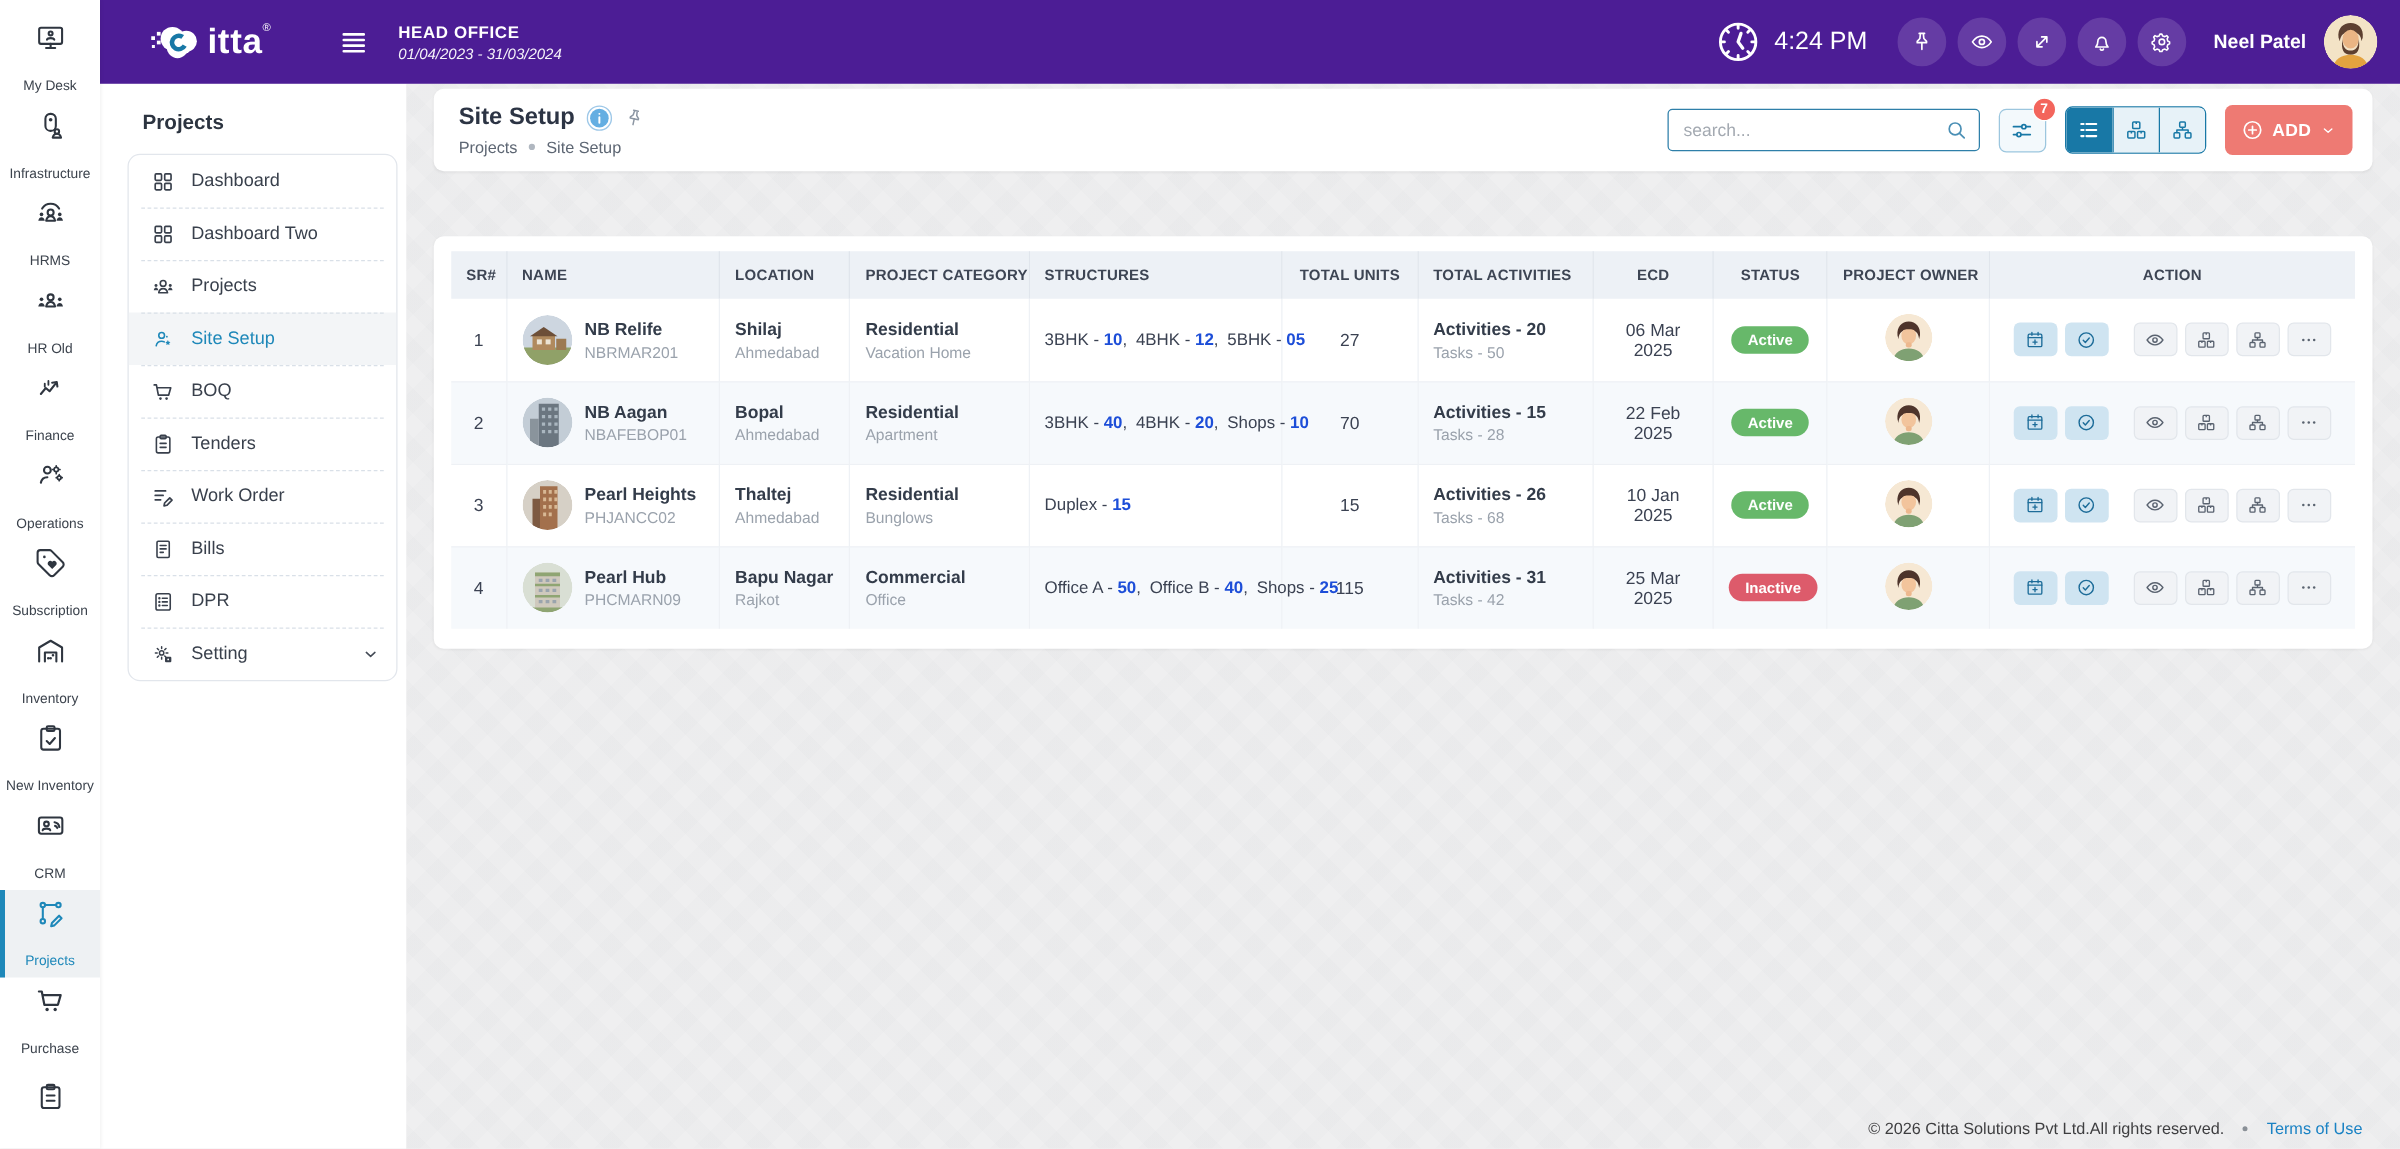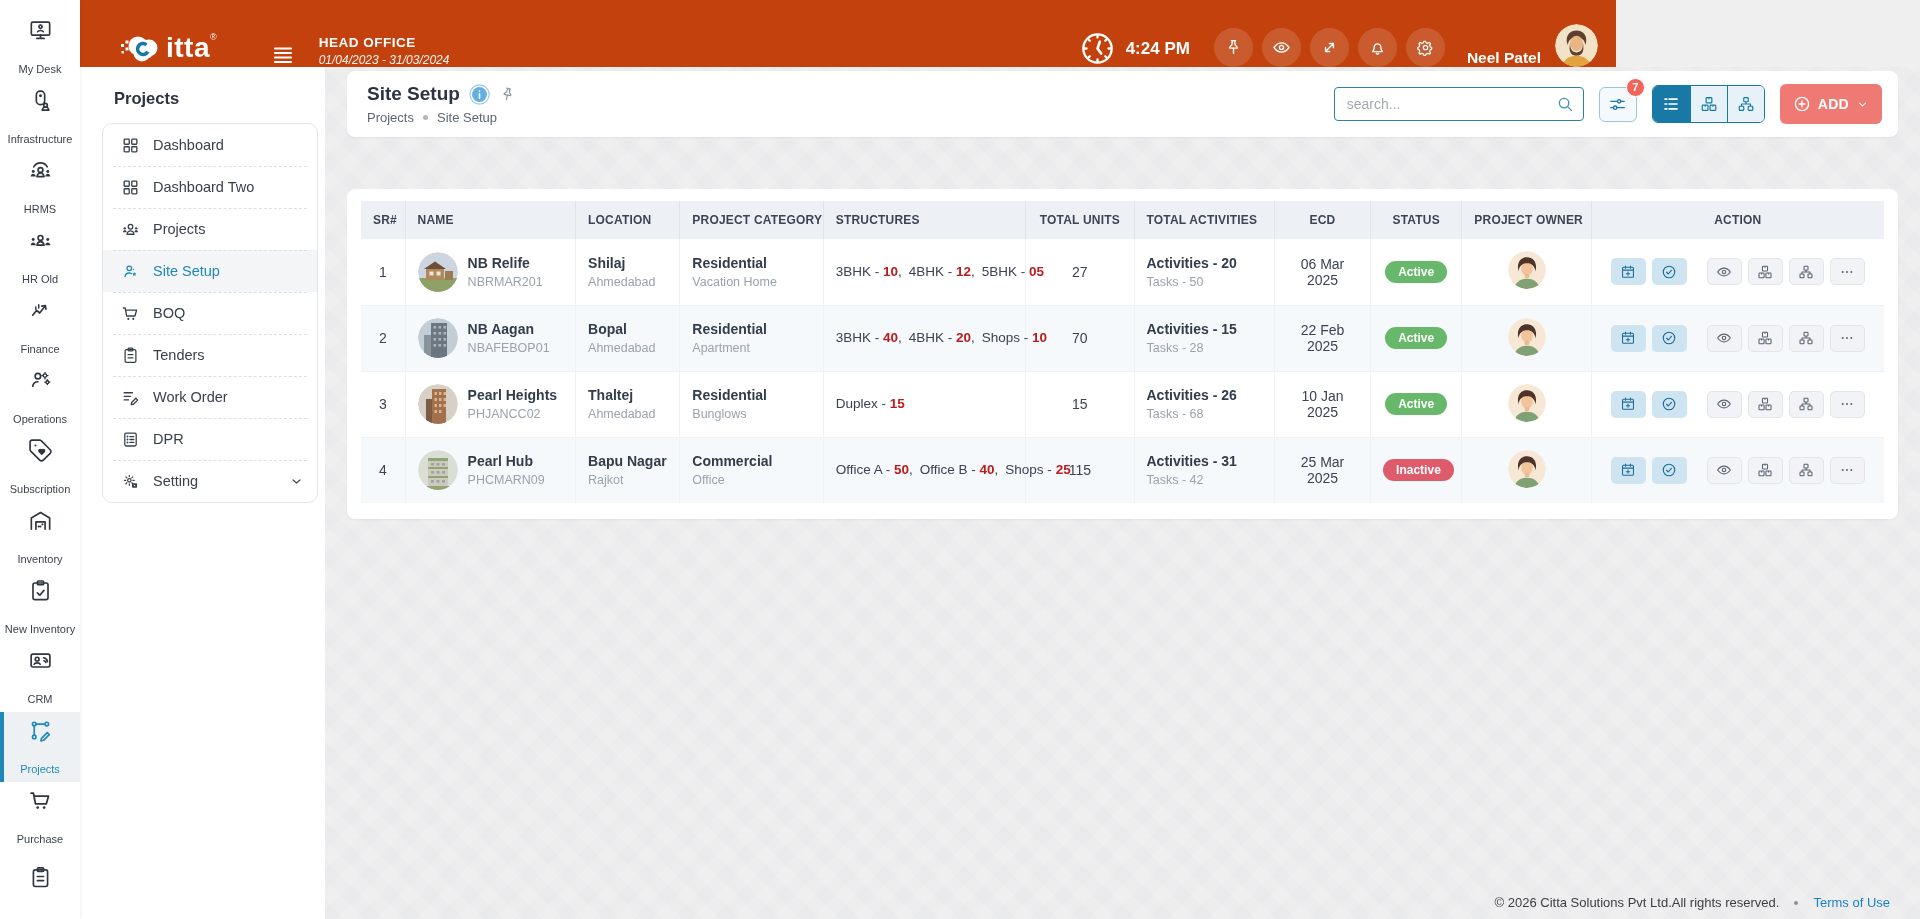--- a/index.html
+++ b/index.html
@@ -11,33 +11,33 @@
 
 .rail{position:absolute;left:0;top:0;width:80px;height:919px;background:#fff;z-index:6;padding-top:12px;box-shadow:1px 0 3px rgba(0,0,0,.06)}
 .rail-item{position:relative;height:70px;display:flex;flex-direction:column;align-items:center;justify-content:center;gap:20px;color:#2f3640}
 .rail-item .ric{width:25px;height:25px;color:#2f3640}
 .rail-item .rlabel{font-size:11px;color:#3c434d;text-align:center;line-height:1.15;padding:0 2px}
 .rail-item.active{background:#eef1f3}
 .rail-item.active::before{content:"";position:absolute;left:0;top:0;bottom:0;width:4px;background:#1e88b9}
 .rail-item.active .ric,.rail-item.active .rlabel{color:#1e88b9}
 
 
-.header{position:absolute;left:80px;top:0;width:1536px;height:67px;background:#c2410c;display:flex;align-items:flex-end;z-index:4}
+.header{position:absolute;left:80px;top:0;width:1840px;height:67px;background:#4c1d95;display:flex;align-items:center;z-index:4}
 .logo{display:flex;align-items:flex-start;margin-left:40px}
 .logo-cloud{width:46px;height:36px}
 .logo-text{color:#fff;font-size:28px;font-weight:bold;letter-spacing:.5px;line-height:34px}
 .logo-reg{color:#fff;font-size:9px;margin-top:1px}
 .hamburger{margin-left:54px;width:24px;height:24px;color:#fff}
 .office{margin-left:24px;color:#fff}
 .office-name{font-size:13.5px;font-weight:bold;letter-spacing:.5px}
 .office-dates{font-size:12px;font-style:italic;opacity:.95;margin-top:3px}
 .hspacer{flex:1}
 .clockwrap{display:flex;align-items:center;gap:10px;margin-right:24px}
 .clock-ic{width:37px;height:37px;color:#fff}
-.time{color:#fff;font-size:17px;font-weight:bold}
+.time{color:#fff;font-size:20px;font-weight:normal}
 .hbtns{display:flex;gap:9px;align-items:center;margin-right:22px}
 .hbtn{width:39px;height:39px;border-radius:50%;background:rgba(255,255,255,.14);display:flex;align-items:center;justify-content:center;color:#fff}
 .hbtn .ic{width:19px;height:19px}
 .user-name{color:#fff;font-size:15.5px;font-weight:bold;margin-right:14px}
 .avatar{width:43px;height:43px;border-radius:50%;margin-right:18px}
 
 
 .subpanel{position:absolute;left:80px;top:67px;width:245px;height:852px;background:#fff;z-index:3;padding-top:22px}
 .subpanel-title{font-size:16.5px;font-weight:bold;color:#2c3440;margin:0 0 15px 34px}
 .navcard{margin:0 7px 0 22px;border:1px solid #e2e6ec;border-radius:10px;background:#fff;overflow:hidden}
@@ -87,21 +87,21 @@
 tbody tr:last-child td{border-bottom:none}
 tr.even td{background:#f6f9fc}
 td.ta-c{text-align:center}
 .main{font-weight:bold;color:#333c4a;font-size:14px}
 .sub{color:#9aa2ac;font-size:12.5px;margin-top:4px;font-weight:normal}
 .namewrap{display:flex;align-items:center;gap:10px}
 .thumb{width:40px;height:40px;border-radius:50%;flex:none}
 .c-str{padding:8px 8px 8px 12px !important;font-size:13.5px}
 .pair{white-space:nowrap;margin-right:7px;line-height:1.75}
 .slab{color:#3b4252}
-.sval{color:#b91c1c;font-weight:bold}
+.sval{color:#1d4ed8;font-weight:bold}
 .pill{display:inline-block;padding:4px 13px;border-radius:12px;color:#fff;font-size:12px;font-weight:bold}
 .pill.g{background:#67b86a}
 .pill.r{background:#dd5b6b}
 .avatar-sm{width:38px;height:38px;border-radius:50%}
 .abtn{display:inline-flex;align-items:center;justify-content:center;width:35px;height:27px;border-radius:5px;margin:0 3px;vertical-align:middle}
 .abtn.blue{background:#cfe4f1;color:#1d6c99}
 .abtn.plain{background:#f1f3f6;border:1px solid #e2e6eb;color:#5a6370}
 .abtn.sep{margin-left:17px}
 .abtn .ic{width:16px;height:16px}
 
@@ -603,20 +603,26 @@
      <svg class="ic nic">
           <use href="#ic-clipboard"></use>
         </svg>
         <span>Tenders</span>
      </div>
       <div class="nav-item">
      <svg class="ic nic">
           <use href="#ic-worklist"></use>
         </svg>
         <span>Work Order</span>
+     </div>
+      <div class="nav-item">
+     <svg class="ic nic">
+          <use href="#ic-bill"></use>
+        </svg>
+        <span>Bills</span>
      </div>
       <div class="nav-item">
      <svg class="ic nic">
           <use href="#ic-dpr"></use>
         </svg>
         <span>DPR</span>
      </div>
       <div class="nav-item">
      <svg class="ic nic">
           <use href="#ic-gear-box"></use>

